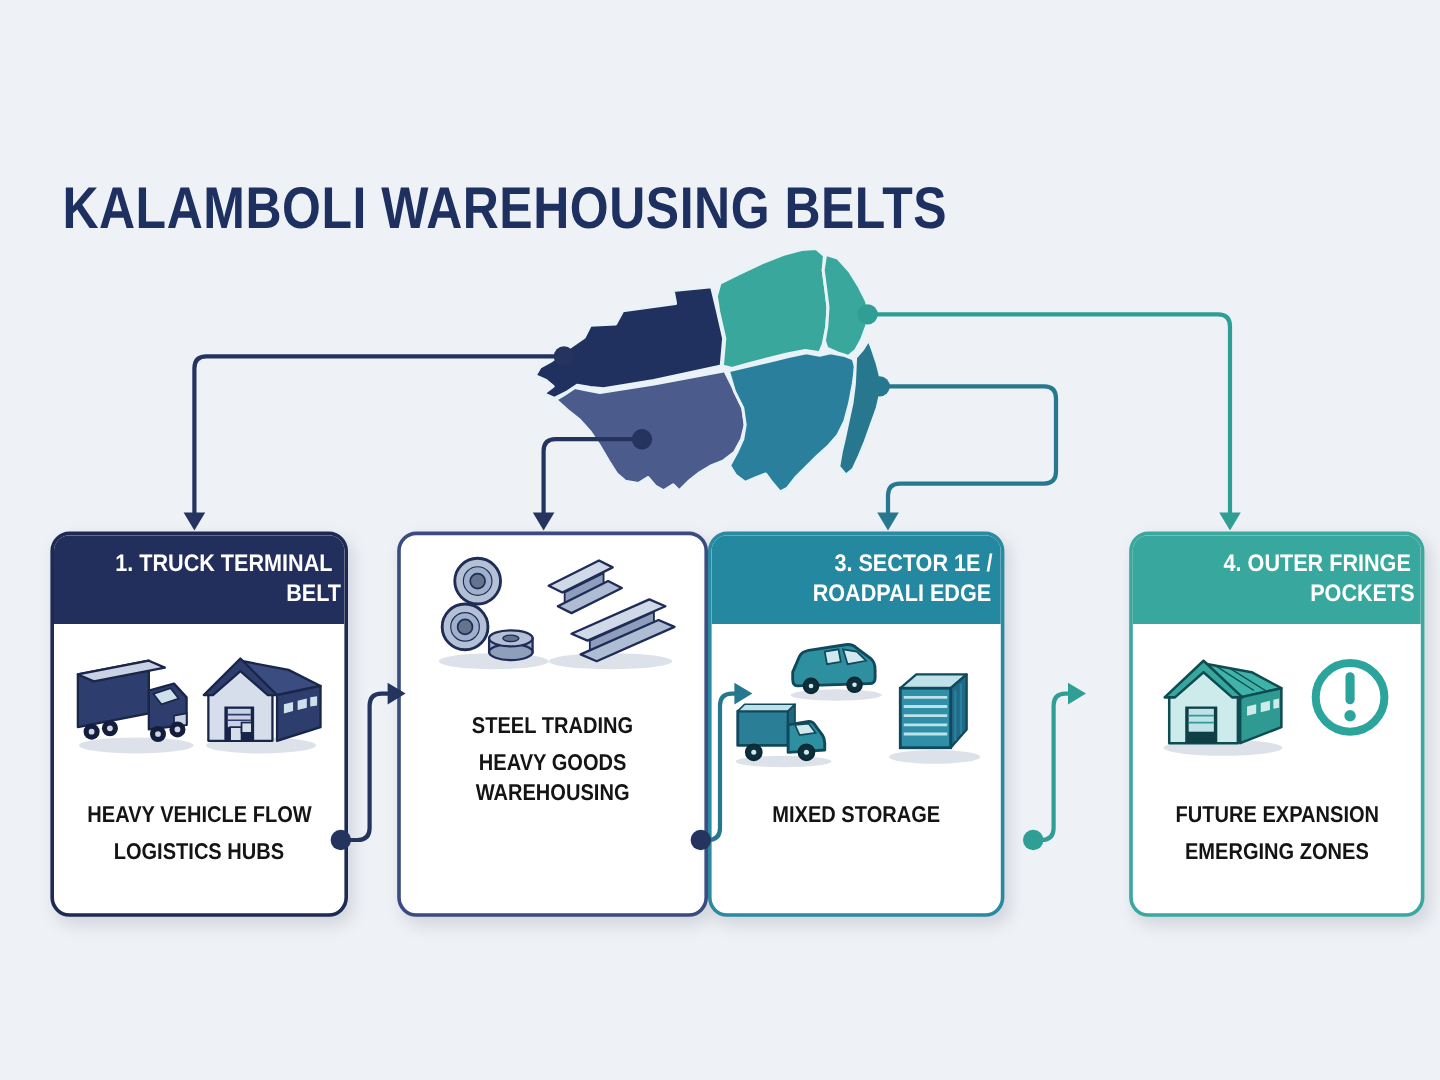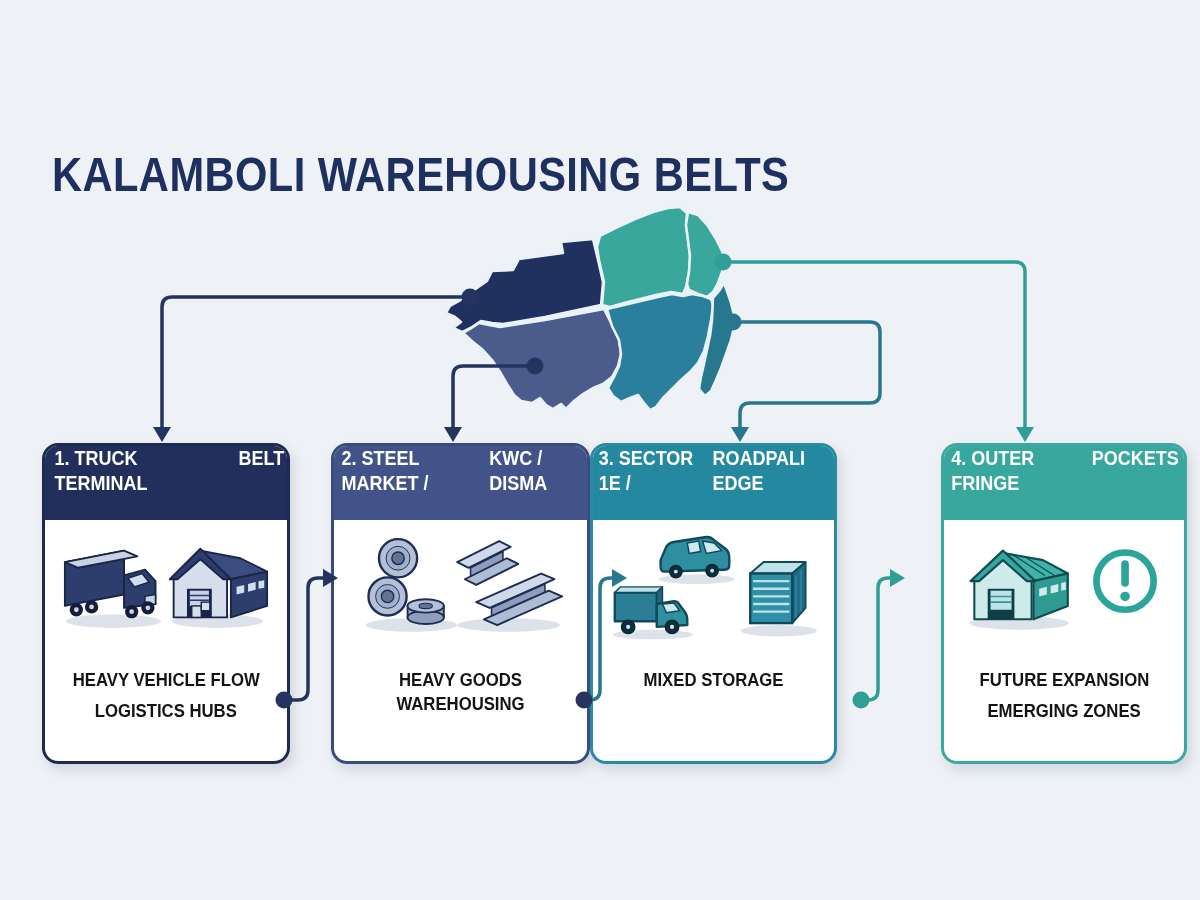--- a/index.html
+++ b/index.html
@@ -19,22 +19,22 @@
     position:absolute;top:443px;height:315px;background:#ffffff;
     border:3px solid #1d2a52;border-radius:16px;overflow:hidden;
     box-shadow:4px 6px 12px rgba(110,120,140,.22);
     display:flex;flex-direction:column;z-index:2;
   }
   .card1{left:42px;width:242px;}
   .card2{left:331px;width:253px;border-color:#3a4b80;}
   .card3{left:590px;width:241px;border-color:#2a8aa2;}
   .card4{left:941px;width:240px;border-color:#3aa89e;}
   .card-header{
-    height:74px;flex:0 0 74px;display:flex;flex-direction:row;
-    align-items:flex-start;justify-content:center;
+    height:74px;flex:0 0 74px;display:flex;flex-direction:column;
+    align-items:flex-end;justify-content:center;
     color:#ffffff;font-weight:bold;font-size:20px;line-height:1.25;
   }
   .hc1{background:#222f5d;} .hc2{background:#42538a;}
   .hc3{background:#2588a1;} .hc4{background:#38a89e;}
   .card-body{flex:1;display:flex;flex-direction:column;align-items:center;padding:0 8px;gap:18px;}
   .icons{flex:0 0 128px;display:flex;align-items:center;justify-content:center;width:100%;}
   .lines{flex:1;width:100%;text-align:center;padding-top:2px;}
   .line{margin:0 0 7px 0;font-weight:bold;font-size:19px;line-height:1.28;color:#141414;}
   .cond{display:inline-block;transform:scaleX(.88);transform-origin:center center;}
   .card-header .cond{transform:scaleX(.9);}
@@ -141,24 +141,20 @@
     </div>
     <div class="lines">
       <div class="line"><span class="cond">HEAVY VEHICLE FLOW</span></div>
       <div class="line"><span class="cond">LOGISTICS HUBS</span></div>
 
     </div>
   </div>
 </div>
 
 <div class="card card2">
-  <div class="card-header hc2">
-    <span class="cond">2. STEEL MARKET /</span>
-    <span class="cond">KWC / DISMA</span>
-  </div>
   <div class="card-body">
     <div class="icons">
       <svg width="218" height="124" viewBox="0 0 220 130">
         <g transform="translate(6,12)">
           <ellipse cx="52" cy="96" rx="48" ry="7" fill="#dde2ea"></ellipse>
           <circle cx="38" cy="26" r="20" fill="#b3c0d6" stroke="#1f2c55" stroke-width="2.5"></circle>
           <circle cx="38" cy="26" r="12.5" fill="#9fb0ca" stroke="#1f2c55" stroke-width="1"></circle>
           <circle cx="38" cy="26" r="6.5" fill="#64748f" stroke="#1f2c55" stroke-width="1.5"></circle>
           <circle cx="27" cy="66" r="20" fill="#b3c0d6" stroke="#1f2c55" stroke-width="2.5"></circle>
           <circle cx="27" cy="66" r="12.5" fill="#9fb0ca" stroke="#1f2c55" stroke-width="1"></circle>
@@ -173,20 +169,21 @@
           <polygon points="8,34 52,12 64,18 20,40" fill="#cfd9e8" stroke="#1f2c55" stroke-width="2" stroke-linejoin="round"></polygon>
           <polygon points="22,40 56,23 56,37 22,54" fill="#8d9dbb" stroke="#1f2c55" stroke-width="1.6" stroke-linejoin="round"></polygon>
           <polygon points="16,52 60,30 72,36 28,58" fill="#aebdd3" stroke="#1f2c55" stroke-width="2" stroke-linejoin="round"></polygon>
           <polygon points="28,76 96,46 110,52 42,82" fill="#cfd9e8" stroke="#1f2c55" stroke-width="2" stroke-linejoin="round"></polygon>
           <polygon points="44,82 100,57 100,71 44,96" fill="#8d9dbb" stroke="#1f2c55" stroke-width="1.6" stroke-linejoin="round"></polygon>
           <polygon points="36,94 104,64 118,70 50,100" fill="#aebdd3" stroke="#1f2c55" stroke-width="2" stroke-linejoin="round"></polygon>
         </g>
       </svg>
     </div>
     <div class="lines">
+      <div class="line"><span class="cond">STEEL TRADING</span></div>
       <div class="line"><span class="cond">HEAVY GOODS WAREHOUSING</span></div>
 
     </div>
   </div>
 </div>
 
 <div class="card card3">
   <div class="card-header hc3">
     <span class="cond">3. SECTOR 1E /</span>
     <span class="cond">ROADPALI EDGE</span>

